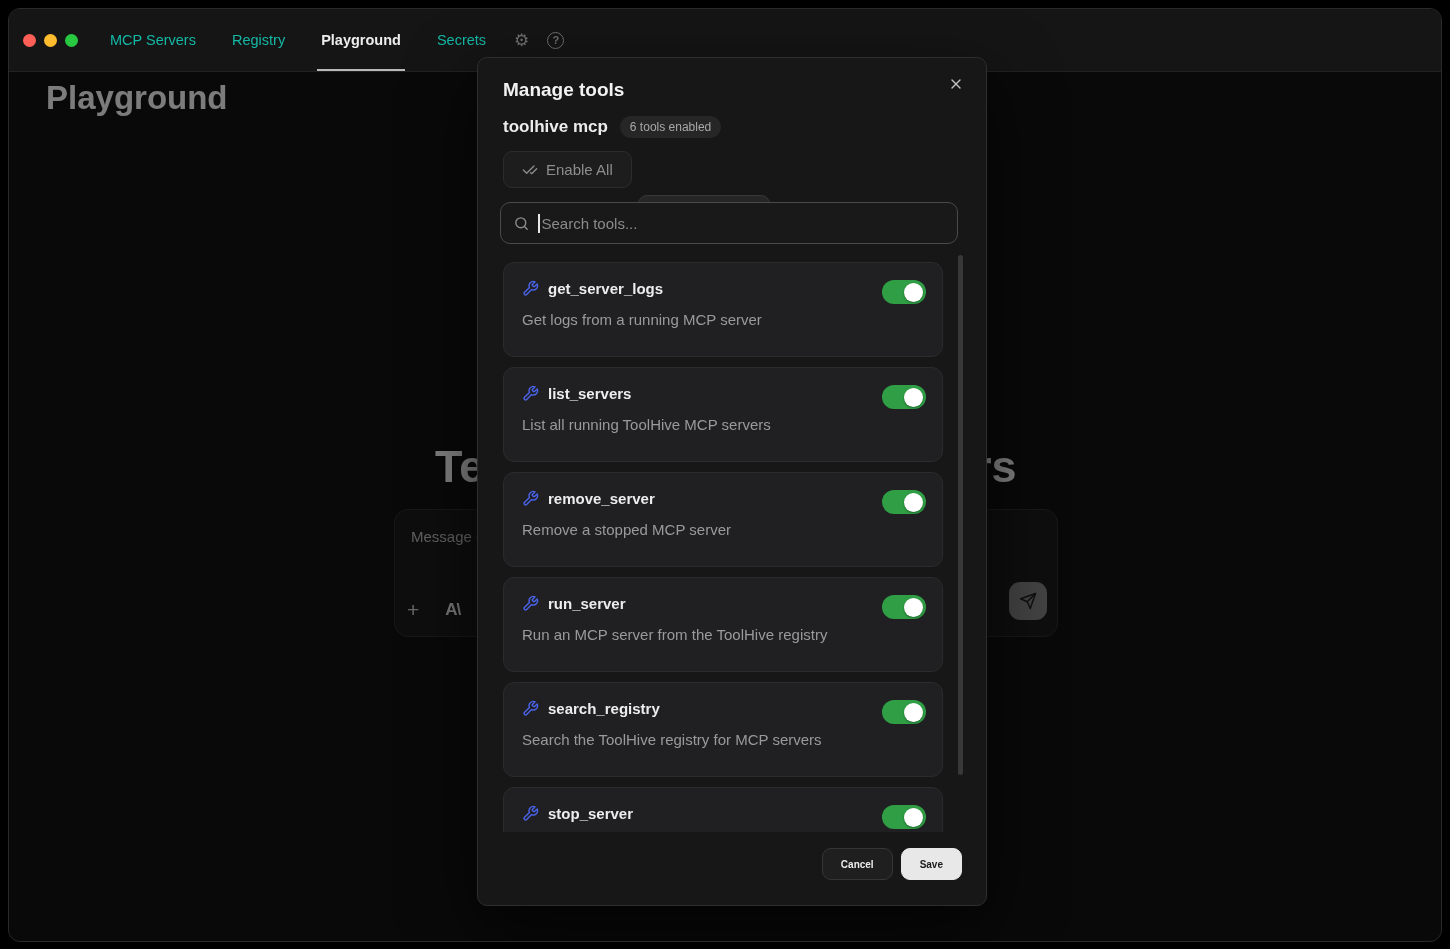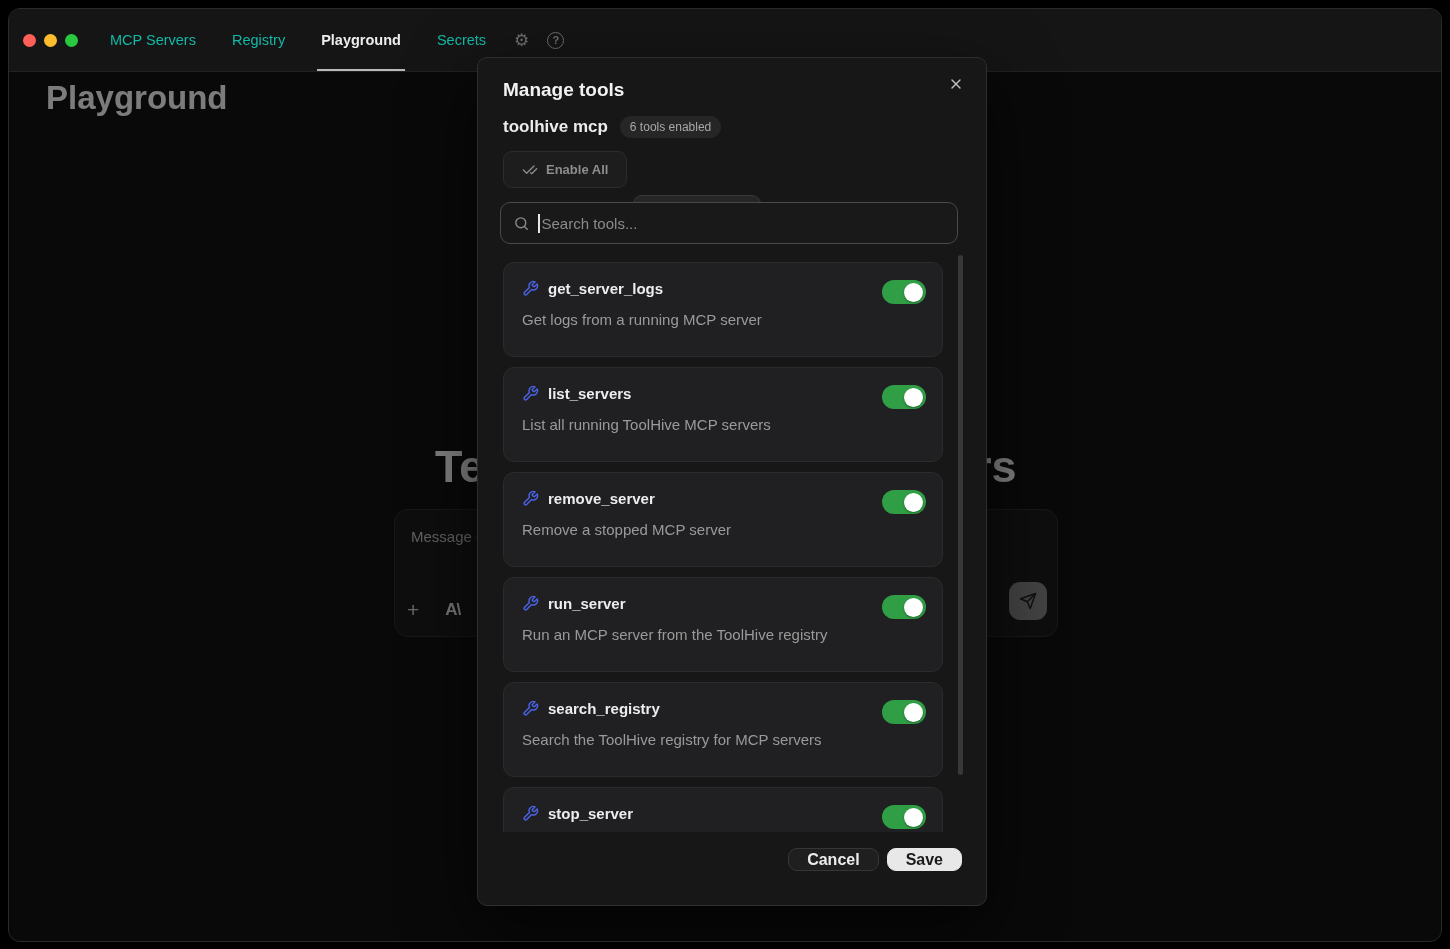--- a/index.html
+++ b/index.html
@@ -48,21 +48,21 @@
     background:#171717; border:1px solid #2e2e2e; border-radius:10px;
     box-shadow:0 25px 70px rgba(0,0,0,0.65); z-index:10; }
   .m-title { position:absolute; left:25px; top:21px; font-size:19px; font-weight:700; color:#f2f2f2; }
   .m-close { position:absolute; right:18px; top:14px; width:24px; height:24px; background:none; border:none;
     display:flex; align-items:center; justify-content:center; }
   .server-row { position:absolute; left:25px; top:58px; display:flex; align-items:center; gap:12px; }
   .server-name { font-size:17px; font-weight:600; color:#ececec; }
   .badge { background:#262626; color:#a8a8a8; font-size:12px; padding:4px 10px; border-radius:999px; }
   .bulk-row { position:absolute; left:25px; top:93px; display:flex; gap:6px; }
   .bulk-btn { height:37px; border-radius:9px; display:flex; align-items:center; gap:8px;
-    padding:0 18px; font-size:13px; font-weight:700; font-family:inherit; }
+    padding:0 18px; font-size:15px; font-weight:400; font-family:inherit; }
   .enable-all { background:#1d1d1d; border:1px solid #2c2c2c; color:#8d8d8d; }
   .disable-all { background:#262626; border:1px solid #383838; color:#f1f1f1;margin-top:44px; }
   .search-wrap { position:absolute; left:22px; top:144px; width:458px; height:42px;
     background:#191919; border:1px solid #4a4a4a; border-radius:10px;
     display:flex; align-items:center; padding:0 12px; gap:8px; }
   .search-input { flex:1; background:none; border:none; outline:none; color:#e0e0e0;
     font-size:15px; font-family:inherit; }
   .search-input::placeholder { color:#8b8b8b; }
   .caret { width:1.5px; height:19px; background:#e8e8e8; margin-right:-6px; }
 
@@ -76,21 +76,21 @@
     border-radius:999px; background:#3a3a3a; }
   .toggle.on { background:#2f9e44; }
   .toggle .knob { position:absolute; top:2.5px; width:19px; height:19px; border-radius:50%;
     background:#fff; left:3px; box-shadow:0 1px 2px rgba(0,0,0,.35); }
   .toggle.on .knob { left:auto; right:3px; }
 
   .m-scrollbar { position:absolute; left:480px; top:197px; width:5px; height:520px;
     background:#383838; border-radius:3px; }
 
   .m-footer { position:absolute; right:24px; top:790px; display:flex; gap:8px; }
-  .btn { height:23px; border-radius:9px; font-size:16px; font-weight:600; font-family:inherit;
+  .btn { height:32px; border-radius:9px; font-size:10px; font-weight:600; font-family:inherit;
     padding:0 18px; }
   .cancel-btn { background:#1f1f1f; border:1px solid #363636; color:#ececec; }
   .save-btn { background:#e8e8e8; border:1px solid #e8e8e8; color:#1a1a1a; }
 
   svg { display:block; }
 </style>
 </head>
 <body>
 
 <div class="window">

